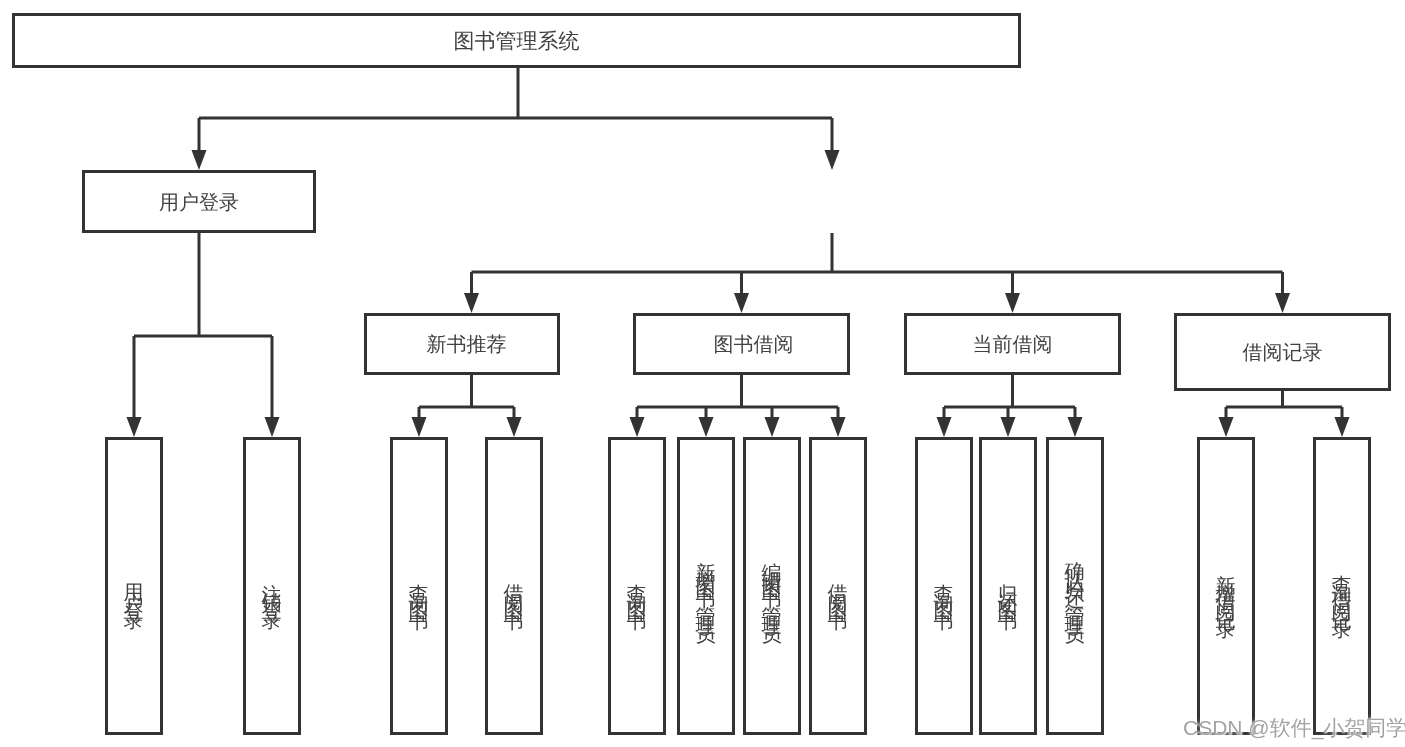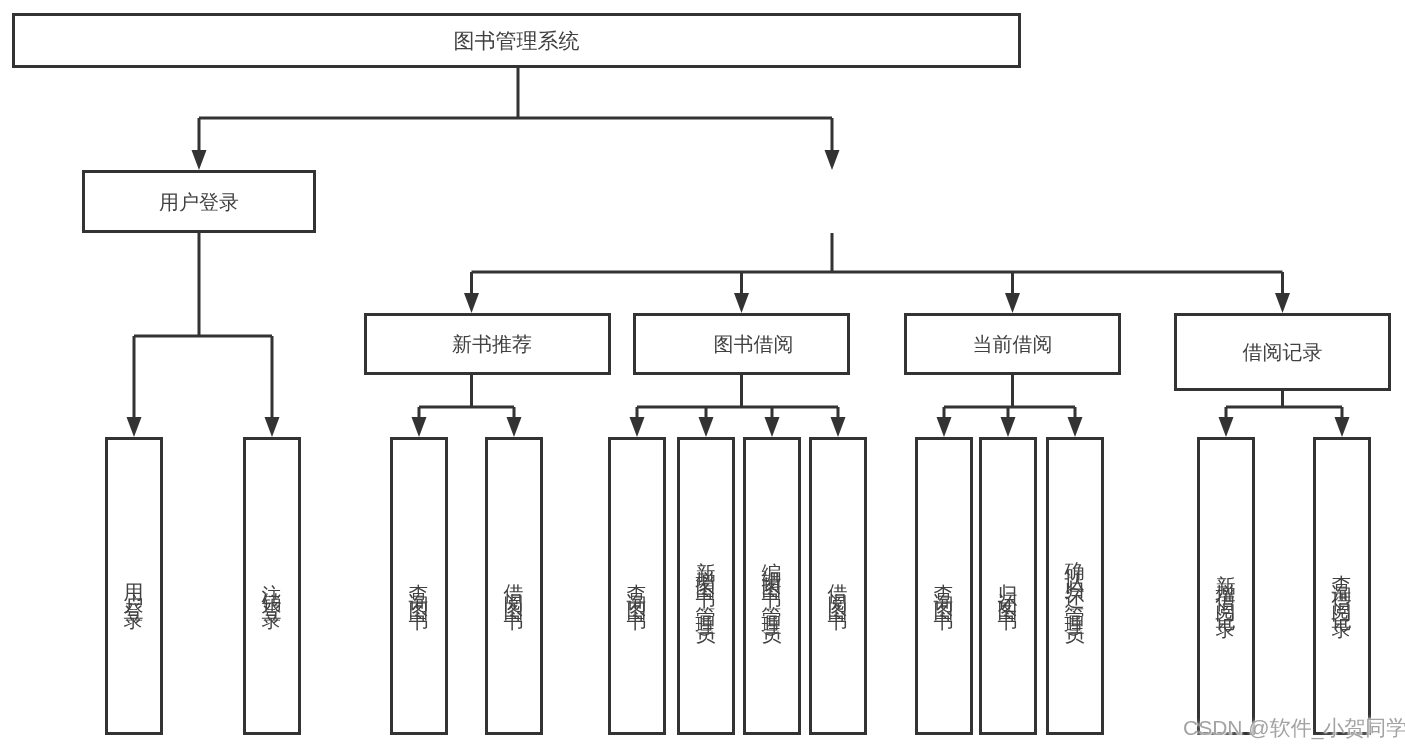--- a/index.html
+++ b/index.html
@@ -94,21 +94,21 @@
   </svg>
 
   <div class="box root" style="left:12px; top:13px; width:1009px; height:55px;">
     <span>图书管理系统</span>
   </div>
 
   <div class="box" style="left:82px; top:170px; width:234px; height:63px;">
     <span>用户登录</span>
   </div>
 
-  <div class="box" style="left:364px; top:313px; width:247px; height:62px;padding-left:9px;">
+  <div class="box" style="left:364px; top:313px; width:196px; height:62px;padding-left:9px;">
     <span>新书推荐</span>
   </div>
   <div class="box" style="left:633px; top:313px; width:217px; height:62px;padding-left:24px;">
     <span>图书借阅</span>
   </div>
   <div class="box" style="left:904px; top:313px; width:217px; height:62px;">
     <span>当前借阅</span>
   </div>
   <div class="box" style="left:1174px; top:313px; width:217px; height:78px;">
     <span>借阅记录</span>

